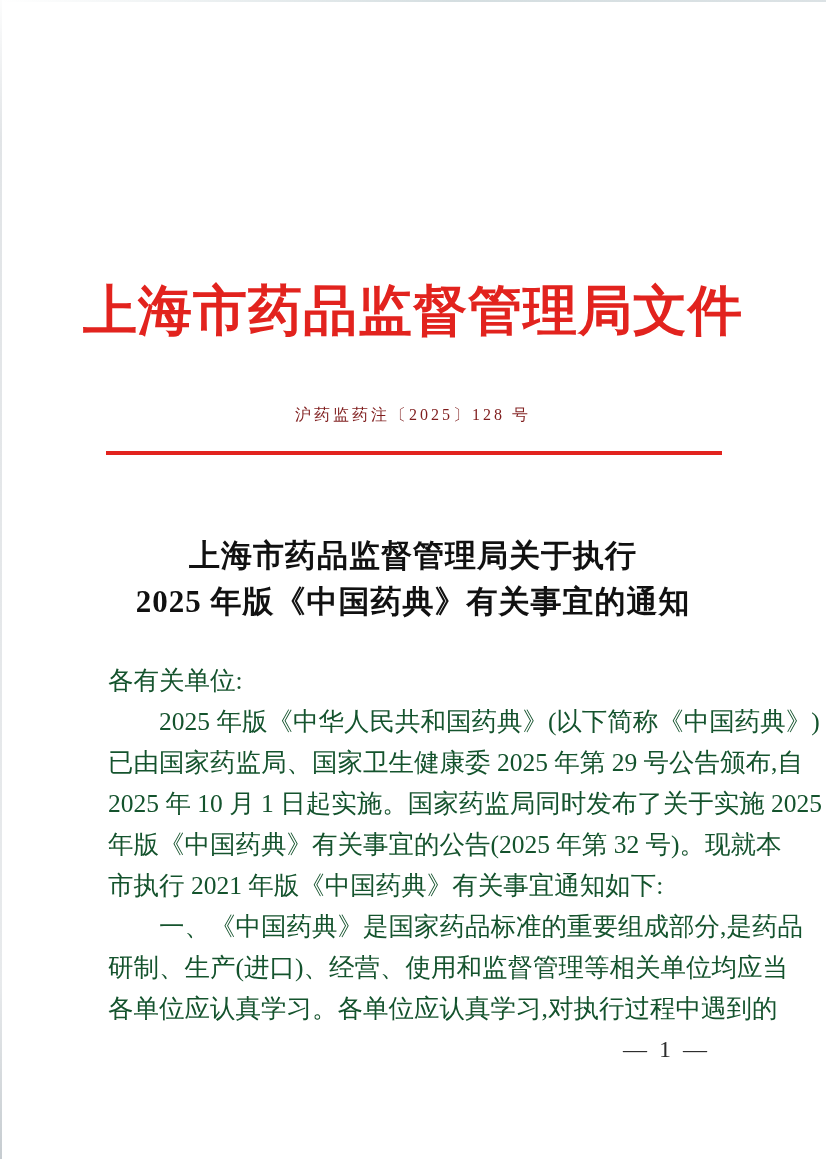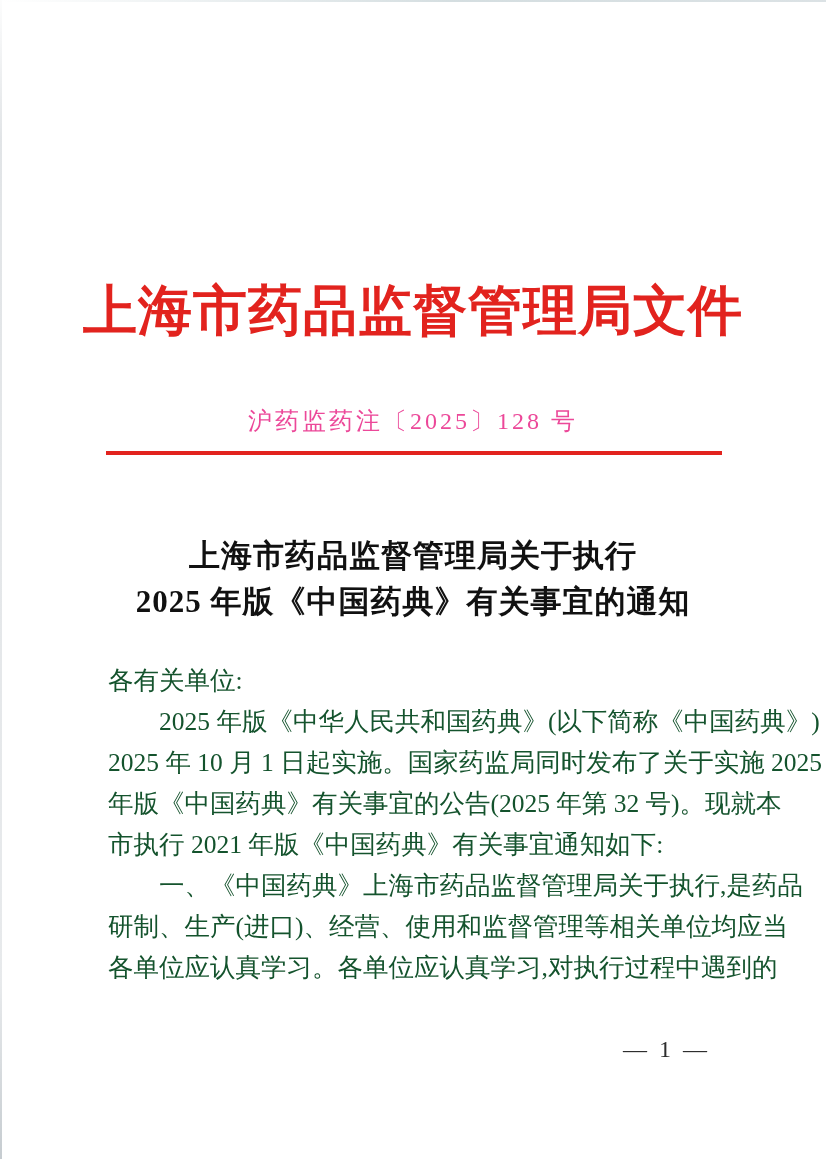--- a/index.html
+++ b/index.html
@@ -34,23 +34,23 @@
     margin: 0;
     text-align: center;
     font-size: 54px;
     font-weight: bold;
     letter-spacing: 1px;
     line-height: 70px;
   }
   .docnum {
     position: absolute; top: 405px; left: 0; width: 100%;
     text-align: center;
-    font-size: 24px;
+    font-size: 16px;
     letter-spacing: 3px;
-    color: #ec4899;
+    color: #7f1d1d;
   }
   .rule {
     position: absolute; top: 451px; left: 106px;
     width: 616px; height: 4px;
   }
   .doc-title {
     position: absolute; top: 533px; left: 0; width: 100%;
     text-align: center;
     font-weight: bold;
     font-size: 31px;
@@ -89,23 +89,24 @@
   <div class="rule red-bg" style="background: rgb(226, 35, 30);"></div>
 
   <div class="doc-title">
     <div>上海市药品监督管理局关于执行</div>
     <div>2025 年版《中国药典》有关事宜的通知</div>
   </div>
 
   <div class="body-text">
     <div class="line">各有关单位:</div>
     <div class="line indent">2025 年版《中华人民共和国药典》(以下简称《中国药典》)</div>
+    <div class="line">已由国家药监局、国家卫生健康委 2025 年第 29 号公告颁布,自</div>
     <div class="line">2025 年 10 月 1 日起实施。国家药监局同时发布了关于实施 2025</div>
     <div class="line">年版《中国药典》有关事宜的公告(2025 年第 32 号)。现就本</div>
     <div class="line">市执行 2021 年版《中国药典》有关事宜通知如下:</div>
-    <div class="line indent">一、《中国药典》上海市药品监督管理局关于执行,是药品</div>
+    <div class="line indent">一、《中国药典》是国家药品标准的重要组成部分,是药品</div>
     <div class="line">研制、生产(进口)、经营、使用和监督管理等相关单位均应当</div>
     <div class="line">各单位应认真学习。各单位应认真学习,对执行过程中遇到的</div>
   </div>
 
   <div class="pagenum">— 1 —</div>
 
 </div>
 
 </body></html>

